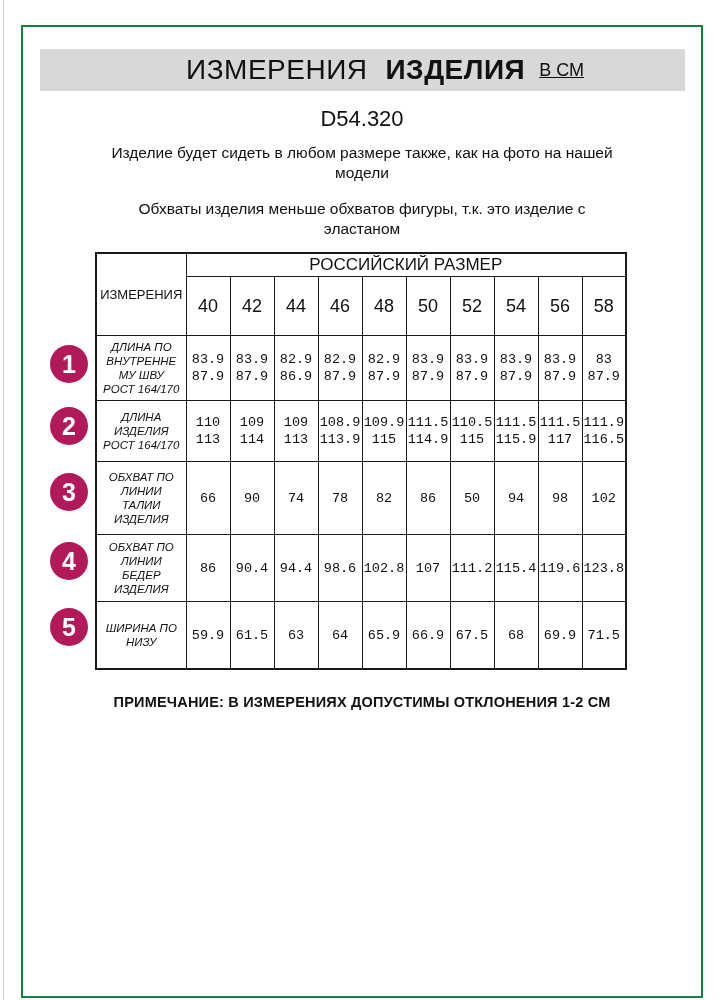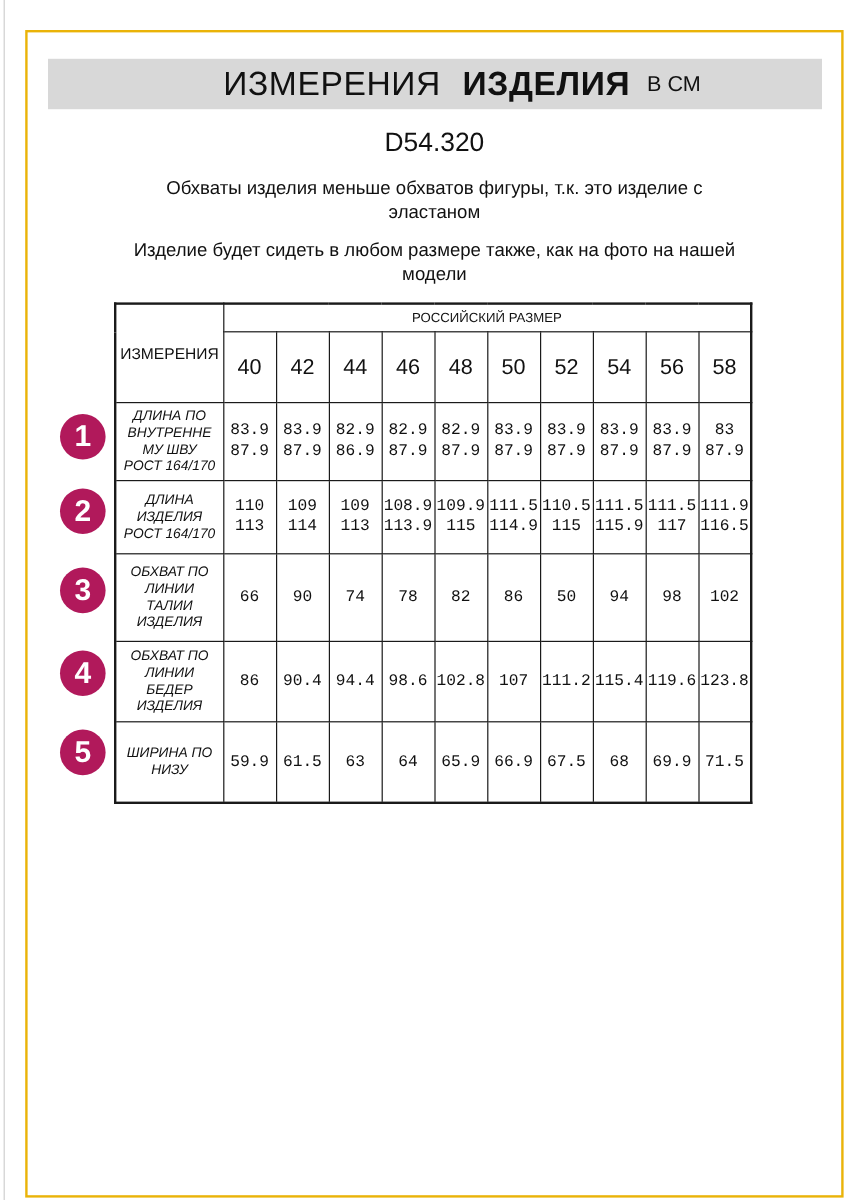--- a/index.html
+++ b/index.html
@@ -10,35 +10,35 @@
     color:#111;
     position:relative;
     overflow:hidden;
   }
   .scan-line{
     position:absolute;left:3px;top:0;width:1px;height:1000px;
     background:#cfcfcf;
   }
   .frame{
     position:absolute;left:21px;top:25px;width:678px;height:969px;
-    border:2px solid #eab308;
+    border:2px solid #15803d;
     background:#fff;
     box-sizing:content-box;
   }
   .title-bar{
     margin:22px auto 0 auto;
     width:645px;height:42px;
     background:#d8d8d8;
     display:flex;align-items:center;justify-content:center;
     padding-left:46px;box-sizing:border-box;
     white-space:nowrap;
   }
   .title-main{font-size:28px;font-weight:400;letter-spacing:.5px;}
   .title-bold{font-size:28px;font-weight:700;margin-left:18px;letter-spacing:.5px;}
-  .title-units{font-size:18px;font-weight:400;margin-left:14px;}
+  .title-units{font-size:18px;font-weight:400;margin-left:14px;text-decoration:underline;}
   .product-code{
     margin-top:16px;text-align:center;
     font-size:22px;font-weight:400;line-height:24px;
   }
   .para{
     margin:12px auto 0 auto;text-align:center;
     font-size:15.5px;line-height:19.5px;font-weight:400;
   }
   .para1{max-width:545px;}
   .para2{margin-top:17px;max-width:480px;}
@@ -55,21 +55,21 @@
   }
   .size-table td,.size-table th{
     border:1.5px solid #1a1a1a;
     padding:0 1px;
     text-align:center;vertical-align:middle;
     font-weight:400;
   }
   .col-label{width:90px;}
   .col-size{width:44px;}
   .corner{font-size:13px;}
-  .group-hdr{font-size:11px;height:22px;margin-left:42px;}
+  .group-hdr{font-size:17px;height:22px;margin-left:42px;}
   .size-hdr{font-size:18px;font-weight:700;height:58px;}
   td.lbl{font-size:11.5px;line-height:14px;white-space:pre-line;font-style:italic;}
   td.val{font-size:13.5px;line-height:17px;white-space:pre-line;font-family:Liberation Mono, monospace;}
   tr.r1 td{height:64px;}
   tr.r2 td{height:60px;}
   tr.r3 td{height:72px;}
   tr.r4 td{height:66px;}
   tr.r5 td{height:66px;}
   .badge{
     position:absolute;left:27px;
@@ -93,22 +93,22 @@
 <div class="frame">
 
   <div class="title-bar">
     <span class="title-main">ИЗМЕРЕНИЯ</span>
     <span class="title-bold">ИЗДЕЛИЯ</span>
     <span class="title-units">В СМ</span>
   </div>
 
   <div class="product-code">D54.320</div>
 
+  <div class="para para1">Изделие будет сидеть в любом размере также, как на фото на нашей модели</div>
   <div class="para para2">Обхваты изделия меньше обхватов фигуры, т.к. это изделие с эластаном</div>
-  <div class="para para1">Изделие будет сидеть в любом размере также, как на фото на нашей модели</div>
 
   <div class="table-zone">
 
     <div class="badge b1">1</div>
     <div class="badge b2">2</div>
     <div class="badge b3">3</div>
     <div class="badge b4">4</div>
     <div class="badge b5">5</div>
 
     <table class="size-table">
@@ -241,14 +241,15 @@
           <td class="val">66.9</td>
           <td class="val">67.5</td>
           <td class="val">68</td>
           <td class="val">69.9</td>
           <td class="val">71.5</td>
         </tr>
       </tbody>
     </table>
   </div>
 
+  <div class="footer-note">ПРИМЕЧАНИЕ: В ИЗМЕРЕНИЯХ ДОПУСТИМЫ ОТКЛОНЕНИЯ 1-2 СМ</div>
 
 </div>
 
 </body></html>

